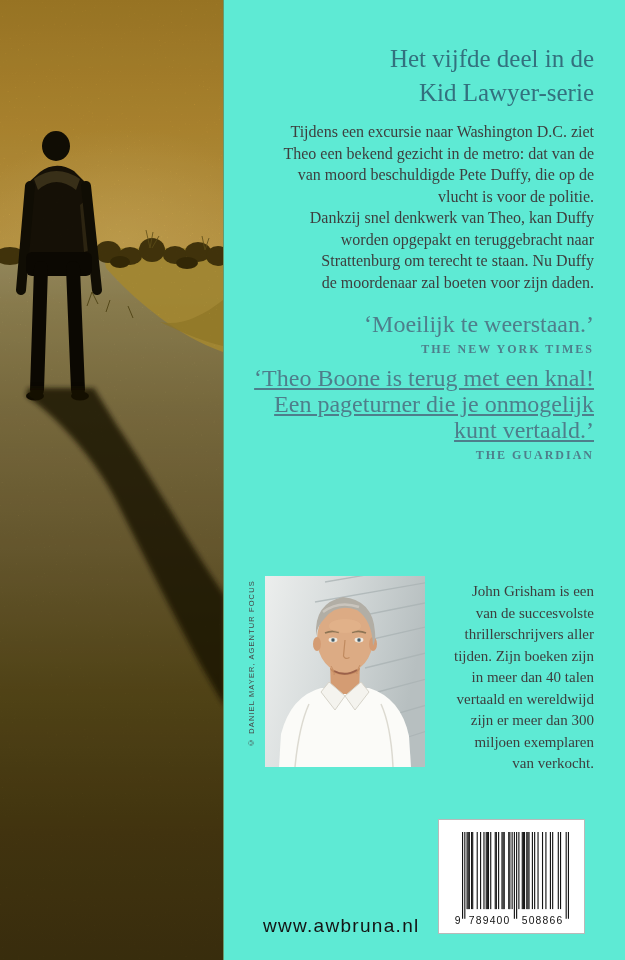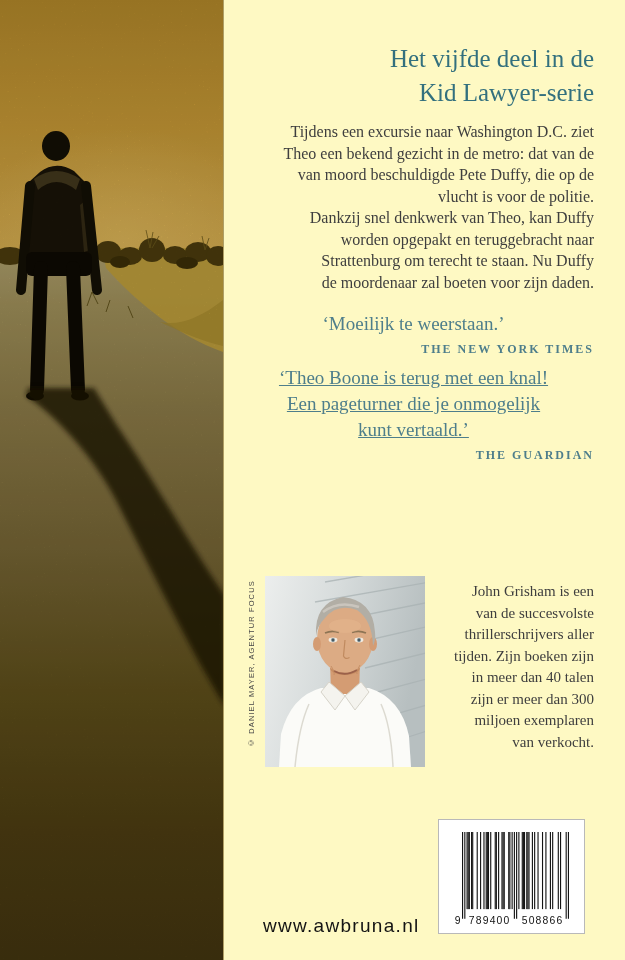--- a/index.html
+++ b/index.html
@@ -1,27 +1,27 @@
 <!DOCTYPE html>
 <html><head>
 <meta charset="utf-8">
 <style>
   html,body{margin:0;padding:0;background:#ffffff;}
-  .cover{position:relative;width:625px;height:960px;background:#fef9c3;overflow:hidden;
+  .cover{position:relative;width:625px;height:960px;background:#5eead4;overflow:hidden;
          font-family:"Liberation Serif", serif;}
   
   .photo{position:absolute;left:0;top:0;width:223px;height:960px;border-right:1px solid rgba(110,85,25,.55);}
   .photo svg{display:block;width:223px;height:960px;}
   
   .content{position:absolute;left:223px;top:0;width:402px;height:960px;box-sizing:border-box;
            padding:42px 31px 0 10px;text-align:right;}
   .line{white-space:nowrap;}
   .title{color:#33707e;font-size:25px;line-height:34px;}
   .synopsis{margin-top:11px;color:#3e3e3e;font-size:16px;line-height:21.5px;}
-  .quote{margin-top:18px;color:#4e7e8b;font-size:19px;line-height:26px;text-align:center;}
+  .quote{margin-top:18px;color:#4e7e8b;font-size:24px;line-height:26px;}
   .quote-source{margin-top:3px;color:#4e7e8b;font-size:12px;line-height:18px;letter-spacing:2px;font-weight:bold;}
   .quote2{margin-top:7px;text-decoration:underline;}
   
   .author-row{position:absolute;left:265px;top:576px;width:329px;display:flex;
               justify-content:space-between;align-items:flex-start;}
   .portrait{width:160px;height:191px;}
   .portrait svg{display:block;width:160px;height:191px;}
   .bio{margin-top:5px;text-align:right;color:#3e3e3e;font-size:15px;line-height:21.5px;}
   .credit{position:absolute;left:245px;top:568px;height:191px;width:12px;
           display:flex;align-items:center;justify-content:center;
@@ -202,20 +202,21 @@
         <ellipse cx="80" cy="50" rx="16" ry="7" fill="#e5b68e" opacity="0.55"></ellipse>
       </svg>
     </div>
 
     <div class="bio">
       <div class="line">John Grisham is een</div>
       <div class="line">van de succesvolste</div>
       <div class="line">thrillerschrijvers aller</div>
       <div class="line">tijden. Zijn boeken zijn</div>
       <div class="line">in meer dan 40 talen</div>
+      <div class="line">vertaald en wereldwijd</div>
       <div class="line">zijn er meer dan 300</div>
       <div class="line">miljoen exemplaren</div>
       <div class="line">van verkocht.</div>
     </div>
   </div>
 
   <div class="website">www.awbruna.nl</div>
 
   <div class="barcode-box">
     <svg viewBox="-8 0 103 78" preserveAspectRatio="none">

